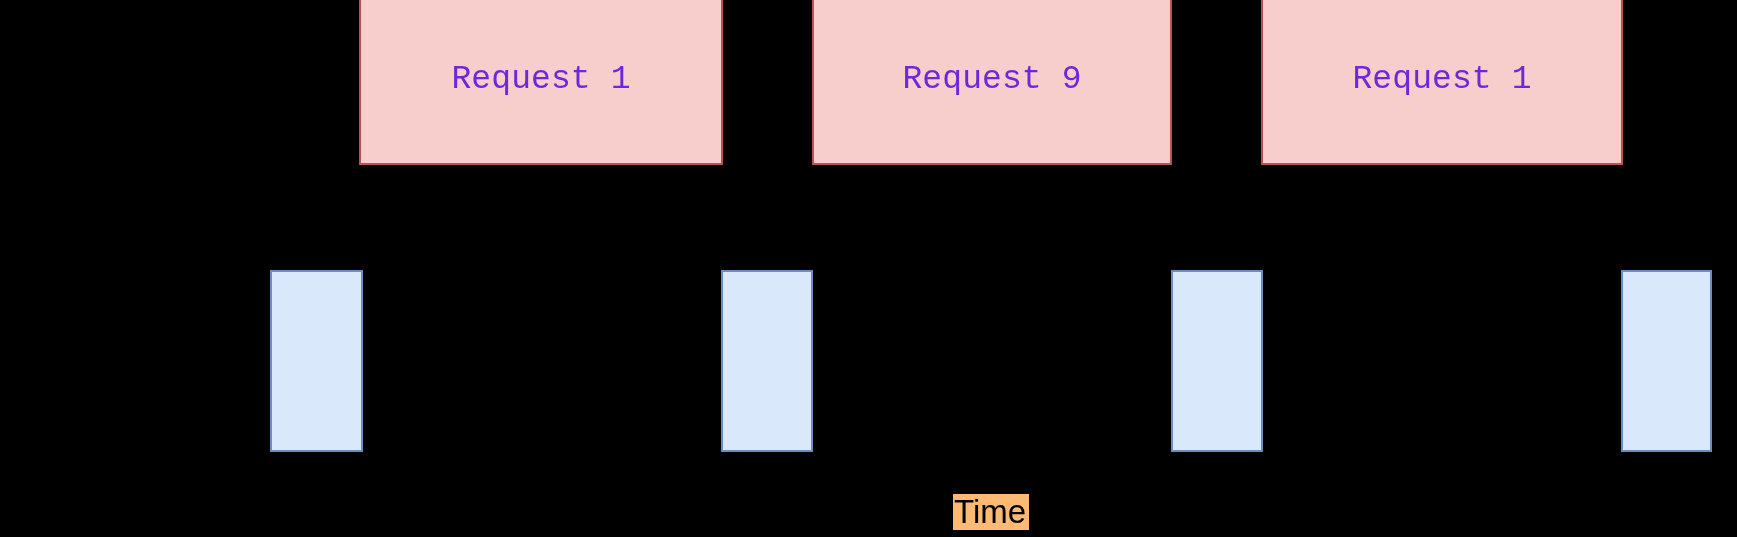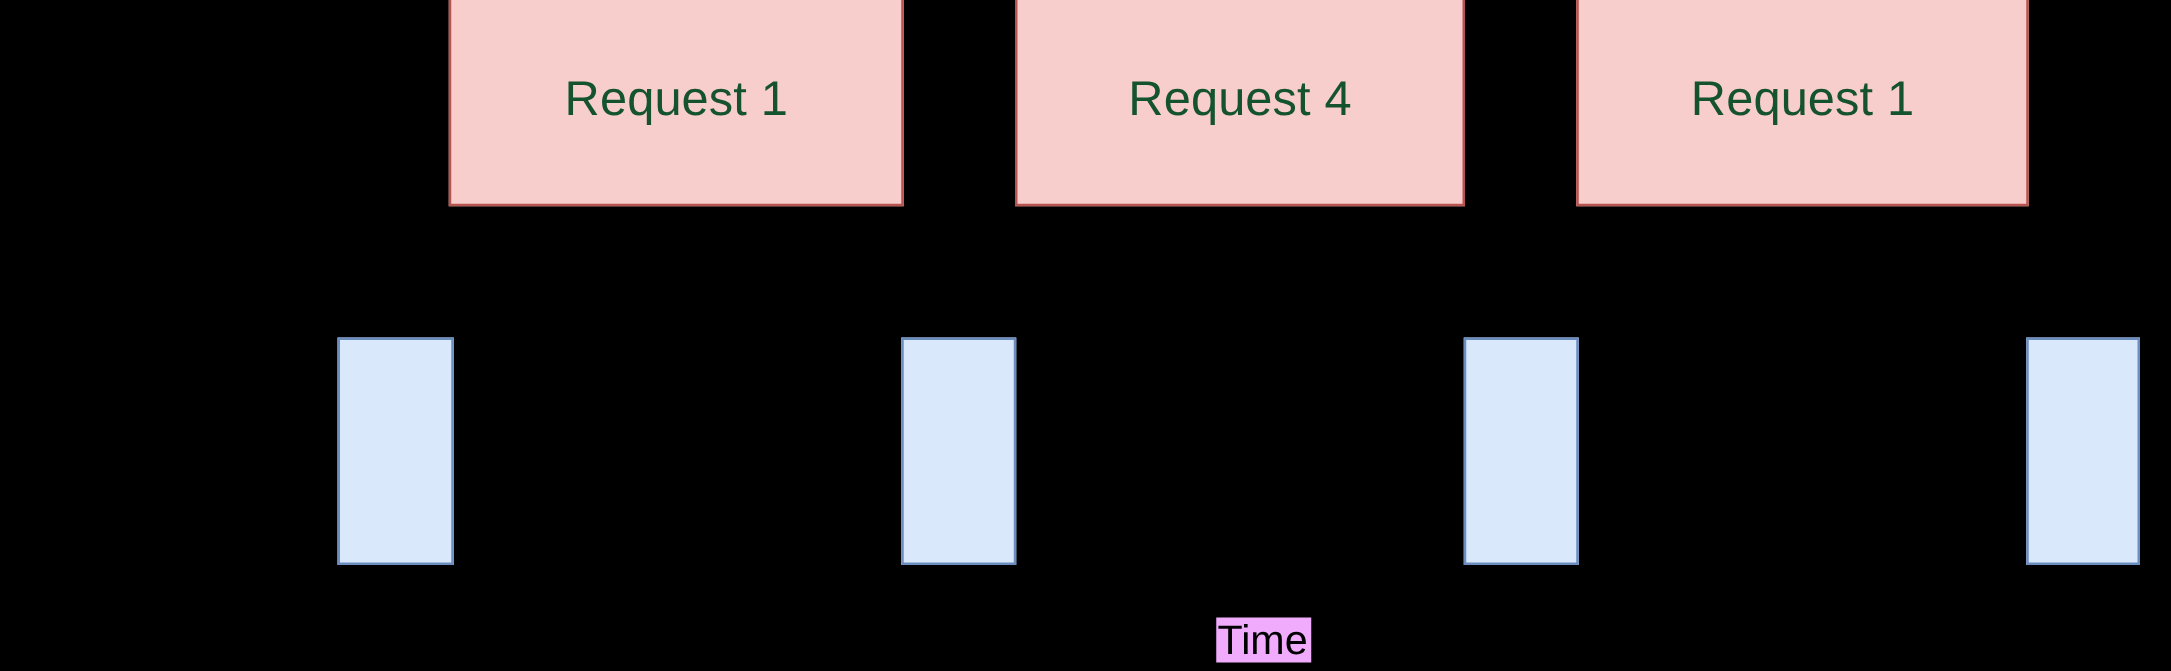--- a/index.html
+++ b/index.html
@@ -21,25 +21,26 @@
   .request-box {
     position: absolute;
     box-sizing: border-box;
     background: #f8cecc;
     border: 2px solid #b85450;
     display: flex;
     align-items: center;
     justify-content: center;
   }
   .request-label {
-    font-size: 39px;
+    font-size: 33px;
     line-height: 1;
-    color: #14532d;
+    color: #6d28d9;
     white-space: nowrap;
     letter-spacing: 0.1px;
+    font-family: Liberation Mono, monospace;
   }
 
   
   .tick-box {
     position: absolute;
     box-sizing: border-box;
     background: #dae8fc;
     border: 2px solid #6c8ebf;
   }
 
@@ -57,27 +58,27 @@
 </head>
 <body>
 
 <div id="canvas" style="background: rgb(0, 0, 0);">
 
   <div class="request-box" style="left: 359px; top: -6px; width: 364px; height: 171px; background: rgb(248, 206, 204); border-color: rgb(184, 84, 80);">
     <span class="request-label">Request 1</span>
   </div>
 
   <div class="request-box" style="left: 812px; top: -6px; width: 360px; height: 171px; background: rgb(248, 206, 204); border-color: rgb(184, 84, 80);">
-    <span class="request-label">Request 4</span>
+    <span class="request-label">Request 9</span>
   </div>
 
   <div class="request-box" style="left: 1261px; top: -6px; width: 362px; height: 171px; background: rgb(248, 206, 204); border-color: rgb(184, 84, 80);">
     <span class="request-label">Request 1</span>
   </div>
 
   <div class="tick-box" style="left: 270px; top: 270px; width: 93px; height: 182px; background: rgb(218, 232, 252); border-color: rgb(108, 142, 191);"></div>
   <div class="tick-box" style="left: 721px; top: 270px; width: 92px; height: 182px; background: rgb(218, 232, 252); border-color: rgb(108, 142, 191);"></div>
   <div class="tick-box" style="left: 1171px; top: 270px; width: 92px; height: 182px; background: rgb(218, 232, 252); border-color: rgb(108, 142, 191);"></div>
   <div class="tick-box" style="left: 1621px; top: 270px; width: 91px; height: 182px; background: rgb(218, 232, 252); border-color: rgb(108, 142, 191);"></div>
 
-  <div class="axis-caption" style="left: 953px; top: 494px; width: 74px; height: 36px; background: #f0abfc; color: rgb(0, 0, 0); margin-left: 20px;">Time</div>
+  <div class="axis-caption" style="left: 953px; top: 494px; width: 74px; height: 36px; background: #fdba74; color: rgb(0, 0, 0);">Time</div>
 
 </div>
 
 </body></html>

